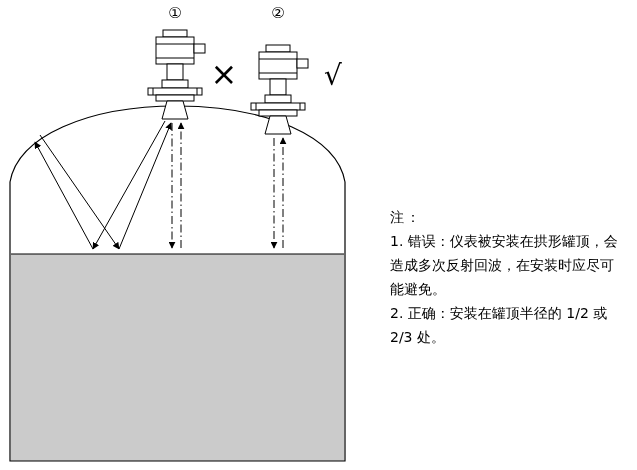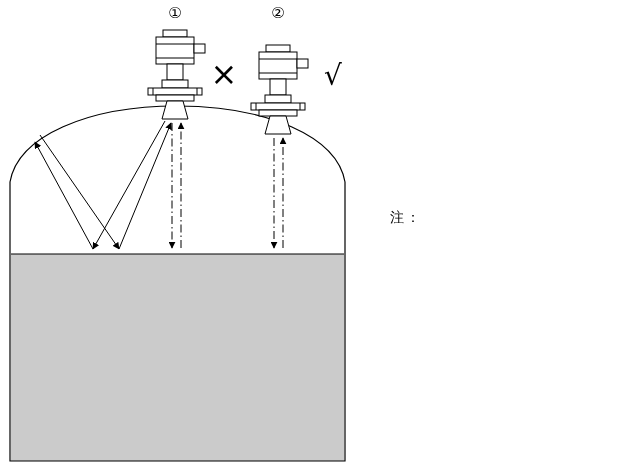--- a/index.html
+++ b/index.html
@@ -137,15 +137,17 @@
 
     <text x="175" y="18" class="circled-label">①</text>
     <text x="278" y="18" class="circled-label">②</text>
 
     <text x="224" y="85" class="mark" font-size="32">×</text>
     <text x="333" y="85" class="mark" font-size="28">√</text>
   </svg>
 
   <div id="note-block">
     <p class="note-title">注：</p>
+    <p>1. 错误：仪表被安装在拱形罐顶，会造成多次反射回波，在安装时应尽可能避免。</p>
+    <p>2. 正确：安装在罐顶半径的 1/2 或 2/3 处。</p>
   </div>
 
 </div>
 
 </body></html>

